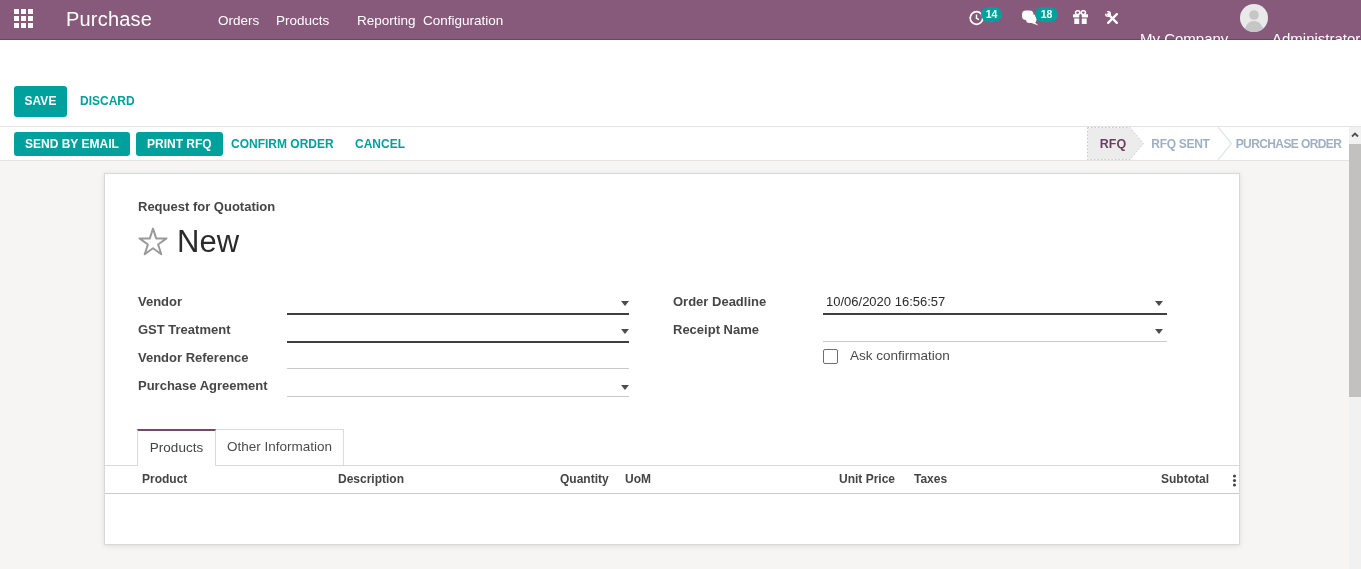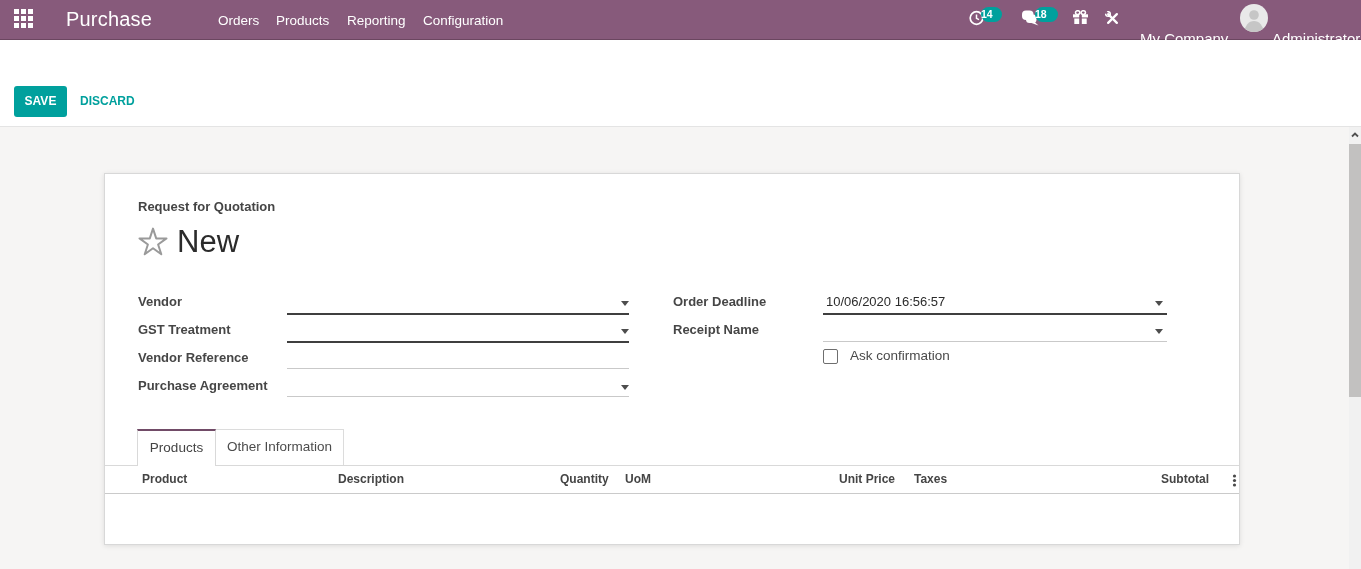--- a/index.html
+++ b/index.html
@@ -1,21 +1,21 @@
 <!DOCTYPE html>
 <html><head><meta charset="utf-8"><style>
 html,body{margin:0;padding:0}
 body{width:1361px;height:569px;font-family:"Liberation Sans",sans-serif;background:#fff;overflow:hidden;position:relative}
 .abs{position:absolute}
 
 #nav{position:absolute;top:0;left:0;width:1361px;height:40px;background:#875A7B;border-bottom:1px solid #6b4660;box-sizing:border-box;color:#fff}
 #nav .brand{position:absolute;left:66px;top:8px;font-size:20px;font-weight:normal;letter-spacing:.2px}
 #nav .mi{position:absolute;top:13px;font-size:13.5px;color:#fff}
 #nav .rtx{position:absolute;top:30px;font-size:15px;color:#fff}
-.badge{position:absolute;top:7px;height:15px;border-radius:8px;background:#00A09D;color:#fff;font-size:10.5px;font-weight:bold;line-height:15px}
+.badge{position:absolute;top:7px;height:15px;border-radius:8px;background:#00A09D;color:#fff;font-size:10.5px;font-weight:bold;text-align:center;line-height:15px}
 
 #cpanel{position:absolute;top:40px;left:0;width:1361px;height:87px;background:#fff;border-bottom:1px solid #e4e4e4;box-sizing:border-box}
 #crumbs{position:absolute;left:16px;top:13px;font-size:18px}
 #crumbs a{color:#00A09D;text-decoration:none}
 #crumbs .sep{color:#9a9a9a}
 #crumbs .cur{color:#8f8f8f}
 .btnp{background:#00A09D;color:#fff;font-weight:bold;font-size:12px;border-radius:3px;text-align:center}
 .btnl{color:#00A09D;font-weight:bold;font-size:12px}
 #save{position:absolute;left:14px;top:46px;width:53px;height:31px;line-height:31px}
 #discard{position:absolute;left:80px;top:46px;line-height:31px}
@@ -64,21 +64,21 @@
         <rect x="7" y="7" width="5" height="5"></rect>
         <rect x="14" y="7" width="5" height="5"></rect>
       <rect x="0" y="14" width="5" height="5"></rect>
         <rect x="7" y="14" width="5" height="5"></rect>
         <rect x="14" y="14" width="5" height="5"></rect>
     </g>
   </svg>
   <span class="brand">Purchase</span>
   <span class="mi" style="left:218px">Orders</span>
   <span class="mi" style="left:276px">Products</span>
-  <span class="mi" style="left:347px">Reporting</span>
+  <span class="mi" style="left:357px">Reporting</span>
   <span class="mi" style="left:423px">Configuration</span>
 
   <svg class="abs" style="left:969px;top:10px" width="16" height="16" viewBox="0 0 16 16">
     <circle cx="7.5" cy="8" r="6.3" fill="none" stroke="#fff" stroke-width="1.7"></circle>
     <path d="M7.5 4.6 V8.3 L10 9.7" fill="none" stroke="#fff" stroke-width="1.5"></path>
   </svg>
   <div class="badge" style="left:981px;width:21px">14</div>
 
   <svg class="abs" style="left:1022px;top:10px" width="18" height="16" viewBox="0 0 18 16">
     <g fill="#fff">
@@ -124,20 +124,33 @@
   </svg>
   <span class="rtx" style="left:1272px">Administrator</span>
 </div>
 
 <div id="cpanel">
   <div id="save" class="btnp">SAVE</div>
   <div id="discard" class="btnl">DISCARD</div>
 </div>
 
 <div id="content">
+  <div id="statusbar">
+    <span class="sbtn" style="left:14px">SEND BY EMAIL</span>
+    <span class="sbtn" style="left:136px">PRINT RFQ</span>
+    <span class="sbtnl" style="left:231px">CONFIRM ORDER</span>
+    <span class="sbtnl" style="left:355px">CANCEL</span>
+    <svg id="arrows" width="262" height="33">
+      <polygon points="0.5,0.5 43,0.5 56.5,16.5 43,32.5 0.5,32.5" fill="#ececec" stroke="#c8c8c8" stroke-width="1" stroke-dasharray="1.5 2"></polygon>
+      <polyline points="131,0 144.5,16.5 131,33" fill="none" stroke="#e2e5e9" stroke-width="1.3"></polyline>
+      <text x="26" y="21" text-anchor="middle" font-size="12.5" font-weight="bold" fill="#6d3d5f">RFQ</text>
+      <text x="93.5" y="21" text-anchor="middle" font-size="12" font-weight="bold" letter-spacing="-0.3" fill="#9fb0c4">RFQ SENT</text>
+      <text x="201.5" y="21" text-anchor="middle" font-size="12" font-weight="bold" letter-spacing="-0.6" fill="#9fb0c4">PURCHASE ORDER</text>
+    </svg>
+  </div>
 
   <div id="sheet">
     <div class="slabel">Request for Quotation</div>
     <svg id="star" width="32" height="30" viewBox="0 0 32 30">
       <path d="M16.0 1.6 L19.2 11.4 L29.5 11.4 L21.1 17.5 L24.3 27.3 L16.0 21.2 L7.7 27.3 L10.9 17.5 L2.5 11.4 L12.8 11.4 Z" fill="#fff" stroke="#9a9a9a" stroke-width="2" stroke-linejoin="round"></path>
     </svg>
     <div id="title">New</div>
 
     <div class="flabel" style="left:33px;top:119px">Vendor</div>
     <div class="caret" style="left:516px;top:127px"></div>

